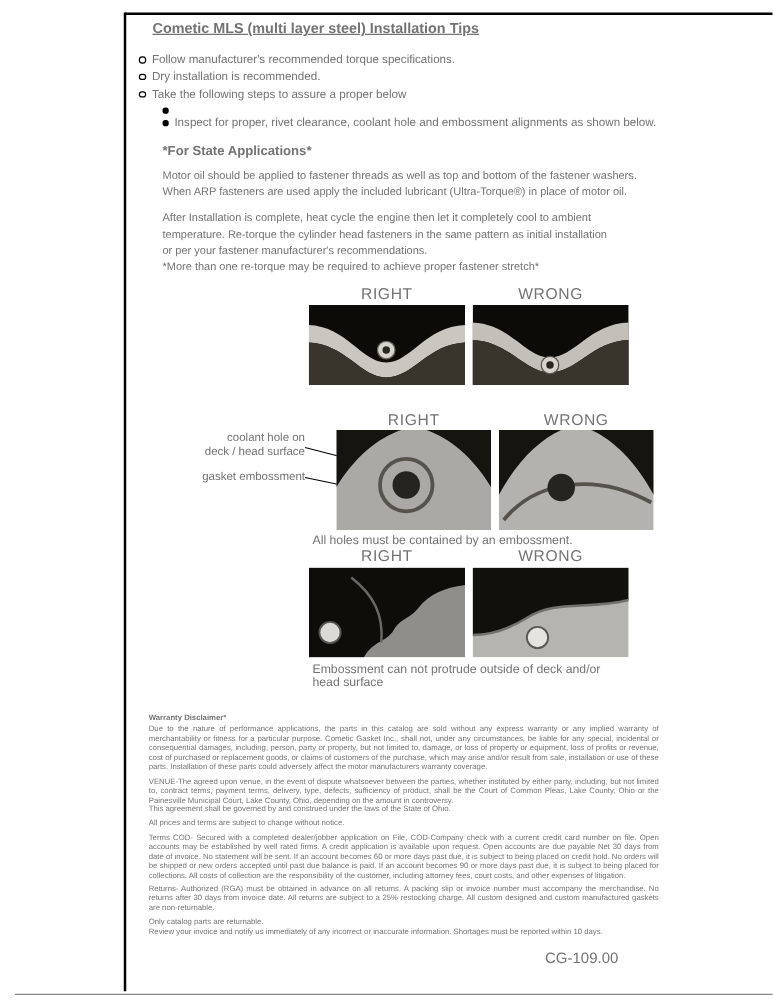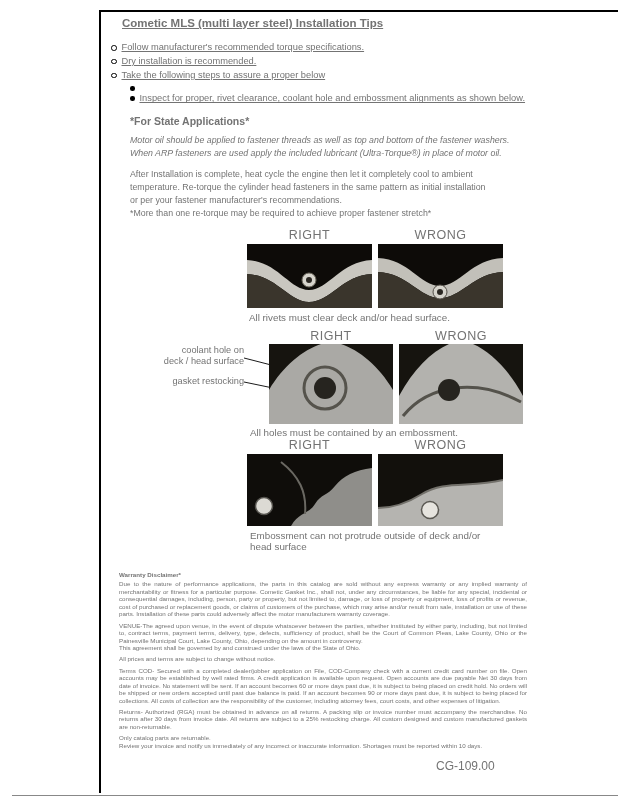--- a/index.html
+++ b/index.html
@@ -7,29 +7,29 @@
         font-family:"Liberation Sans",sans-serif;color:#737373;overflow:hidden;margin-left:12px;}
 
   
   .frame-top{position:absolute;left:88px;top:10px;width:530px;height:2px;background:#000;}
   .frame-left{position:absolute;left:87px;top:10px;width:2px;height:783px;background:#000;}
   .frame-bottom{position:absolute;left:0;top:795px;width:618px;height:1px;background:#888;}
 
   .title{position:absolute;left:110px;top:17px;margin:0;font-size:11.5px;font-weight:bold;
          text-decoration:underline;white-space:nowrap;}
 
-  .tips{position:absolute;left:99px;top:42px;width:430px;font-size:9.3px;line-height:1.22;text-decoration:underline;}
+  .tips{position:absolute;left:99px;top:42px;width:430px;font-size:9.3px;line-height:1.22;}
   .tip{display:flex;gap:5px;margin-bottom:2.5px;}
   .tip.sub{margin-left:19px;}
   .o-bullet{flex:none;width:3.5px;height:3.5px;border:1px solid #000;border-radius:50%;margin-top:3px;}
   .dot-bullet{flex:none;width:4.5px;height:4.5px;background:#000;border-radius:50%;margin-top:3px;}
 
   .diesel-heading{position:absolute;left:118px;top:115px;margin:0;font-size:10.5px;font-weight:bold;}
   .para{position:absolute;left:118px;width:400px;margin:0;font-size:8.8px;line-height:1.45;white-space:pre-line;}
-  .para.p1{top:134px;font-style:italic;}
+  .para.p1{top:134px;}
   .para.p2{top:168px;}
   .note{position:absolute;left:118px;top:208px;margin:0;font-size:8.8px;}
 
   .rw-label{position:absolute;font-size:12.5px;letter-spacing:0.5px;text-align:center;width:125px;}
   .img-box{position:absolute;overflow:hidden;}
   .img-box svg{display:block;width:100%;height:100%;}
 
   .caption{position:absolute;margin:0;font-size:9.8px;line-height:1.15;}
 
   .callout{position:absolute;margin:0;font-size:9.2px;line-height:1.2;text-align:right;white-space:pre-line;}
@@ -96,28 +96,27 @@
   </div>
   <div class="img-box" style="left:366px;top:244px;width:125px;height:64px;">
     <svg viewBox="0 0 125 64" preserveAspectRatio="none">
       <rect width="125" height="64" fill="#0d0b08"></rect>
       <path d="M-2,14 C30,14 42,42 62,42 C82,42 94,14 127,14 L127,28 C96,28 84,54 62,54 C41,54 29,28 -2,28 Z" fill="#c2c0b9"></path>
       <path d="M-2,28 C29,28 41,54 62,54 C84,54 96,28 127,28 L127,64 L-2,64 Z" fill="#3a352c"></path>
       <circle cx="62" cy="48" r="7" fill="#d6d4cc" stroke="#55514a" stroke-width="1"></circle>
       <circle cx="62" cy="48" r="3" fill="#2a2722"></circle>
     </svg>
   </div>
-  <p class="caption" style="left:237px;top:312px;">All rivets must clear deck and/or head surface.</p>
 
   <div class="rw-label" style="left:257px;top:329px;width:124px;">RIGHT</div>
   <div class="rw-label" style="left:387px;top:329px;width:124px;">WRONG</div>
 
   <p class="callout" style="left:128px;top:345px;width:104px;">coolant hole on
 deck / head surface</p>
-  <p class="callout" style="left:112px;top:376px;width:120px;">gasket restocking</p>
+  <p class="callout" style="left:112px;top:376px;width:120px;">gasket embossment</p>
 
   <svg class="connector" width="78" height="48">
     <line x1="2" y1="8" x2="72" y2="26" stroke="#000" stroke-width="0.9"></line>
     <line x1="2" y1="32" x2="60" y2="44" stroke="#000" stroke-width="0.9"></line>
   </svg>
 
   <div class="img-box" style="left:257px;top:344px;width:124px;height:80px;">
     <svg viewBox="0 0 124 80" preserveAspectRatio="none">
       <rect width="124" height="80" fill="#aaa9a5"></rect>
       <path d="M0,0 L52,0 C34,6 14,22 0,46 Z" fill="#16140f"></path>

